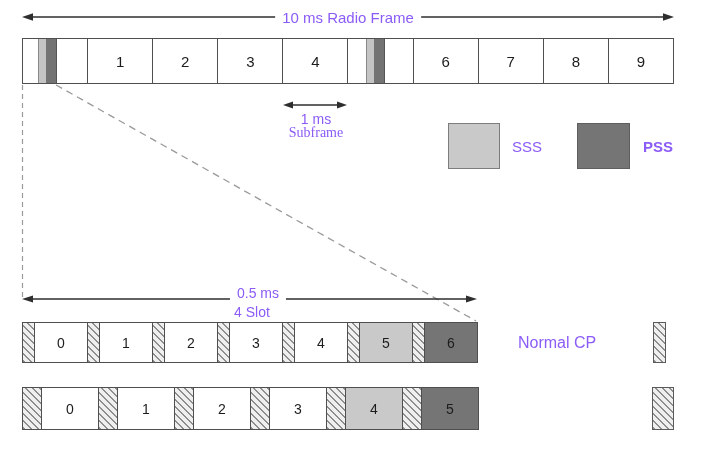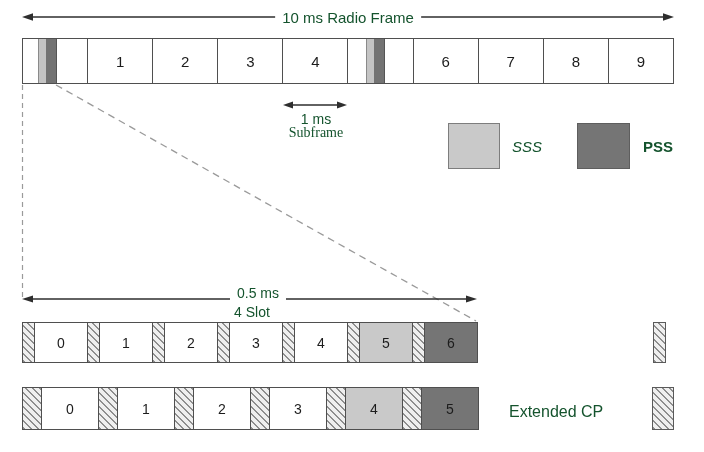--- a/index.html
+++ b/index.html
@@ -1,21 +1,21 @@
 <!DOCTYPE html>
 <html><head>
 <meta charset="utf-8">
 <style>
   html,body{margin:0;padding:0;background:#ffffff;}
   #stage{
     position:relative;width:704px;height:452px;background:#ffffff;
     font-family:"Liberation Sans", sans-serif;color:#1c1c1c;overflow:hidden;
   }
   #lines{position:absolute;left:0;top:0;z-index:0;}
-  .lbl{position:absolute;z-index:2;white-space:nowrap;color:#14532d;}
+  .lbl{position:absolute;z-index:2;white-space:nowrap;color:#8b5cf6;}
   .center{transform:translate(-50%,-50%);}
   .onln{background:#ffffff;padding:0 7px;}
 
   
   .frame-row{
     position:absolute;left:22px;top:38px;width:652px;height:46px;
     display:flex;border:1px solid #4f4f4f;box-sizing:border-box;background:#fff;z-index:1;
   }
   .sf{
     position:relative;flex:1;display:flex;align-items:center;justify-content:center;
@@ -119,21 +119,21 @@
       </div>
     <div class="sf">
         <span>9</span>
       </div>
   </div>
 
   <div class="lbl center f14" style="left:316px;top:119px;">1 ms</div>
   <div class="lbl center f14" style="left:316px;top:133px;font-family:Liberation Serif, serif;">Subframe</div>
 
   <div class="legend-box" id="sss-box"></div>
-  <div class="lbl f15" style="left:512px;top:146px;transform:translateY(-50%);font-style:italic;">SSS</div>
+  <div class="lbl f15" style="left:512px;top:146px;transform:translateY(-50%);">SSS</div>
   <div class="legend-box" id="pss-box"></div>
   <div class="lbl f15" style="left:643px;top:146px;transform:translateY(-50%);font-weight:bold;">PSS</div>
 
   <div class="lbl center onln f14" style="left:258px;top:293px;">0.5 ms</div>
   <div class="lbl center onln f14" style="left:252px;top:312px;">4 Slot</div>
 
   <div class="slot-row" id="normal-row">
     <div class="cp hatch"></div>
     <div class="sym">
         <span>0</span>
@@ -156,20 +156,21 @@
       </div>
     <div class="cp hatch"></div>
     <div class="sym sym-sss">
         <span>5</span>
       </div>
     <div class="cp hatch"></div>
     <div class="sym sym-pss">
         <span>6</span>
       </div>
   </div>
+  <div class="lbl f16" style="left:518px;top:334px;">Normal CP</div>
   <div class="cp-key hatch" id="normal-cp-key"></div>
 
   <div class="slot-row" id="extended-row">
     <div class="cp hatch"></div>
     <div class="sym">
         <span>0</span>
       </div>
     <div class="cp hatch"></div>
     <div class="sym">
         <span>1</span>
@@ -184,16 +185,15 @@
       </div>
     <div class="cp hatch"></div>
     <div class="sym sym-sss">
         <span>4</span>
       </div>
     <div class="cp hatch"></div>
     <div class="sym sym-pss">
         <span>5</span>
       </div>
   </div>
-  <div class="lbl f16" style="left:509px;top:403px;">Extended CP</div>
   <div class="cp-key hatch" id="extended-cp-key"></div>
 
 </div>
 
 </body></html>

